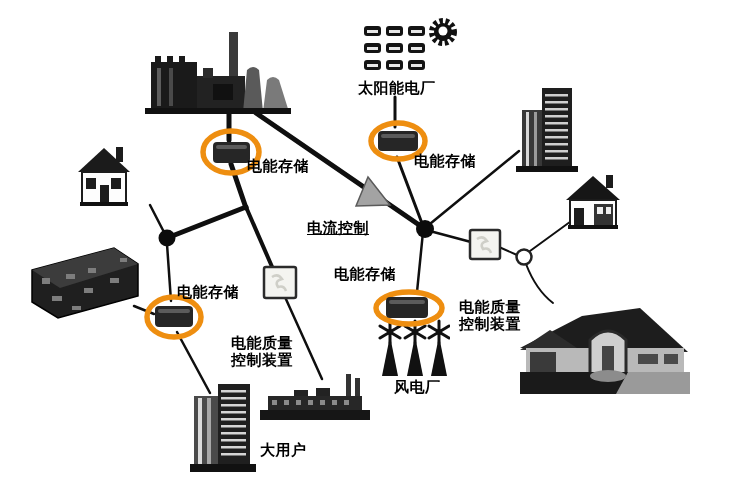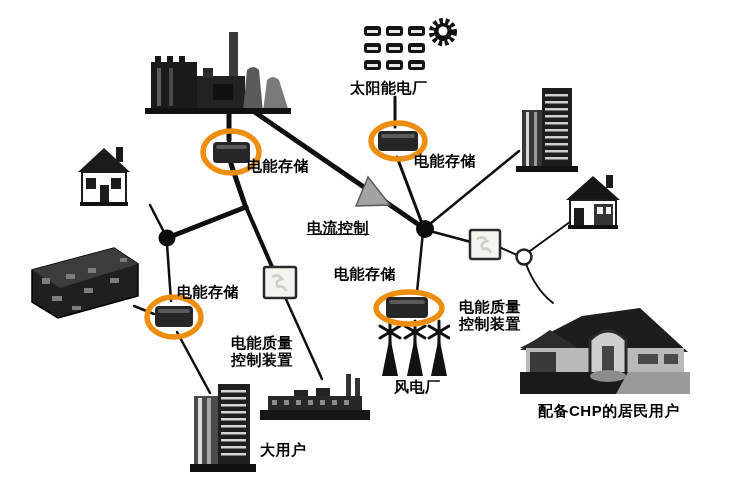--- a/index.html
+++ b/index.html
@@ -263,34 +263,33 @@
   <svg class="icon" style="left:262px;top:265px;" width="36" height="35" viewBox="0 0 36 35">
     <rect x="2" y="2" width="32" height="31" rx="2" fill="#f4f4f0" stroke="#2b2b2b" stroke-width="2.5"></rect>
     <path d="M10,12 q6,-4 10,2 q-8,2 -4,8 q6,-2 8,4" fill="none" stroke="#cfcfc8" stroke-width="2.5"></path>
   </svg>
 
   <svg class="icon" style="left:468px;top:228px;" width="34" height="33" viewBox="0 0 34 33">
     <rect x="2" y="2" width="30" height="29" rx="2" fill="#f4f4f0" stroke="#2b2b2b" stroke-width="2.5"></rect>
     <path d="M9,11 q6,-4 10,2 q-8,2 -4,8 q6,-2 8,4" fill="none" stroke="#cfcfc8" stroke-width="2.5"></path>
   </svg>
 
-  <div class="label" style="left:350px;top:79px;">太阳能电厂</div>
+  <div class="label" style="left:358px;top:79px;">太阳能电厂</div>
   <div class="label" style="left:247px;top:157px;">电能存储</div>
   <div class="label" style="left:307px;top:219px;text-decoration:underline;">电流控制</div>
   <div class="label" style="left:414px;top:152px;">电能存储</div>
   <div class="label" style="left:177px;top:283px;">电能存储</div>
   <div class="label" style="left:334px;top:265px;">电能存储</div>
 
   <div class="label center" style="left:226px;top:306px;width:72px;">
     <span>电能质量</span>
     <span>控制装置</span>
   </div>
 
   <div class="label center" style="left:454px;top:270px;width:72px;">
     <span>电能质量</span>
     <span>控制装置</span>
   </div>
 
   <div class="label" style="left:394px;top:380px;font-family:Liberation Mono, monospace;">风电厂</div>
   <div class="label" style="left:260px;top:441px;">大用户</div>
-  <div class="label" style="left:538px;top:402px;">配备CHP的居民用户</div>
 
 </div>
 
 </body></html>

